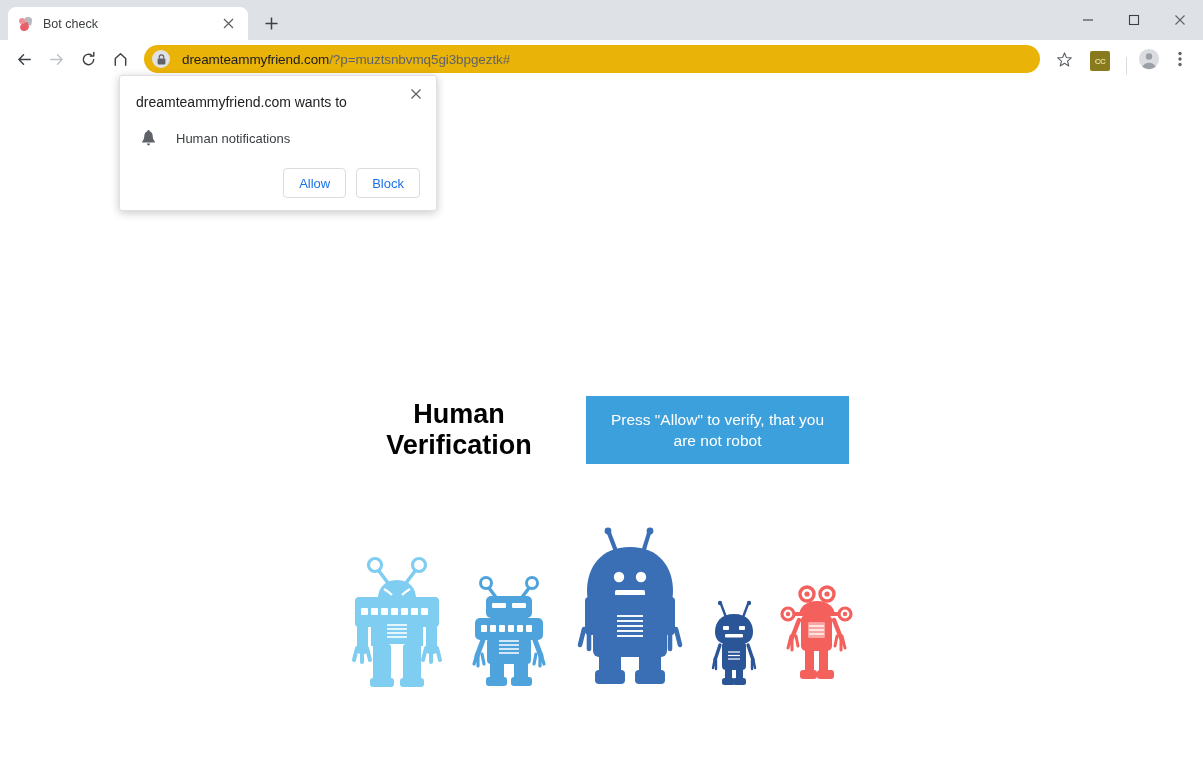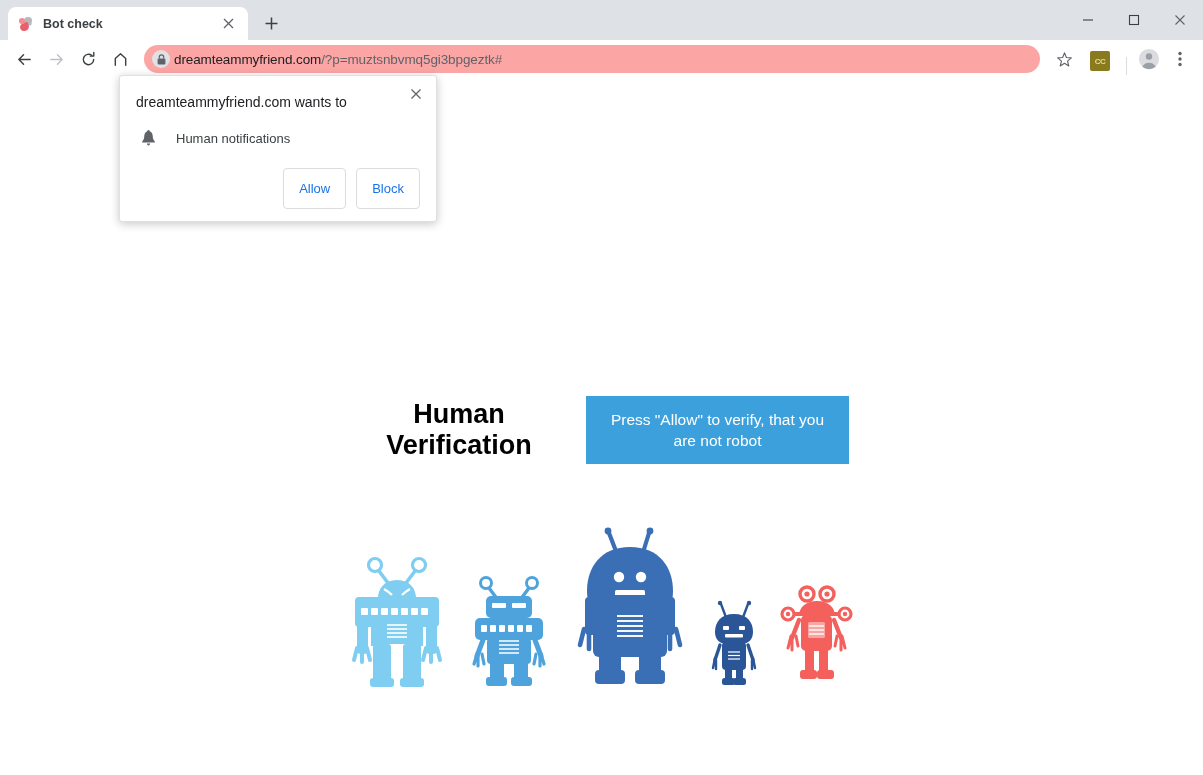--- a/index.html
+++ b/index.html
@@ -37,21 +37,21 @@
     position: absolute; left: 6px; top: 1px; width: 8px; height: 8px;
     background: #b8b9bd; border-radius: 50% 50% 10% 50%;
     transform: rotate(12deg);
   }
   .tab-favicon .fav-c {
     position: absolute; left: 1px; top: 2px; width: 6px; height: 6px;
     background: #ef8d93; border-radius: 50%;
   }
   .tab-title {
     font-size: 12.5px; color: #3c4043; flex: 1;
-    white-space: nowrap; overflow: hidden; text-overflow: ellipsis; font-weight: bold;
+    white-space: nowrap; overflow: hidden; text-overflow: ellipsis;
   }
   .tab-close {
     width: 20px; height: 20px; flex: 0 0 20px;
     display: flex; align-items: center; justify-content: center;
     border-radius: 50%;
   }
   .tab-close svg { display: block; }
   .new-tab {
     width: 28px; height: 28px; margin: 0 0 3px 9px;
     display: flex; align-items: center; justify-content: center;
@@ -72,23 +72,23 @@
     height: 38px; background: #ffffff;
     display: flex; align-items: center; padding: 0 8px;
     position: relative;
   }
   .nav-btn {
     width: 32px; height: 32px; flex: 0 0 32px;
     display: flex; align-items: center; justify-content: center;
     border-radius: 50%;
   }
   .omnibox {
-    flex: 1; height: 28px; background: #fca5a5;
+    flex: 1; height: 28px; background: #eab308;
     border-radius: 14px; display: flex; align-items: center;
-    margin: 0 8px; padding: 0 6px 0 4px; min-width: 0;
+    margin: 0 8px; padding: 0 6px 0 4px; min-width: 0; gap: 8px;
   }
   .lock-wrap {
     width: 26px; height: 26px; flex: 0 0 26px;
     display: flex; align-items: center; justify-content: center;
   }
   .lock-circle {
     width: 18px; height: 18px; border-radius: 50%; background: #dfe1e5;
     display: flex; align-items: center; justify-content: center;
   }
   .url-text {
@@ -143,21 +143,21 @@
     padding-right: 26px; margin-bottom: 14px; font-weight: 400;
   }
   .perm-row { display: flex; align-items: center; margin-bottom: 18px; }
   .perm-bell {
     width: 24px; height: 24px; flex: 0 0 24px; margin-right: 16px;
     display: flex; align-items: center; justify-content: center;
   }
   .perm-row-label { font-size: 13px; color: #3c4043; }
   .perm-actions { display: flex; justify-content: flex-end; gap: 10px; }
   .perm-btn {
-    min-width: 62px; height: 41px; padding: 0 15px;
+    min-width: 62px; height: 30px; padding: 0 15px;
     border: 1px solid #dadce0; border-radius: 4px;
     background: #fff; color: #1a73e8;
     font-size: 13px; font-family: "Liberation Sans", sans-serif;
     cursor: pointer; display: flex; align-items: center; justify-content: center;
   }
 
   
   .page {
     position: absolute; left: 0; top: 77px; right: 0; bottom: 0;
     background: #ffffff; overflow: hidden; padding-left: 34px;

